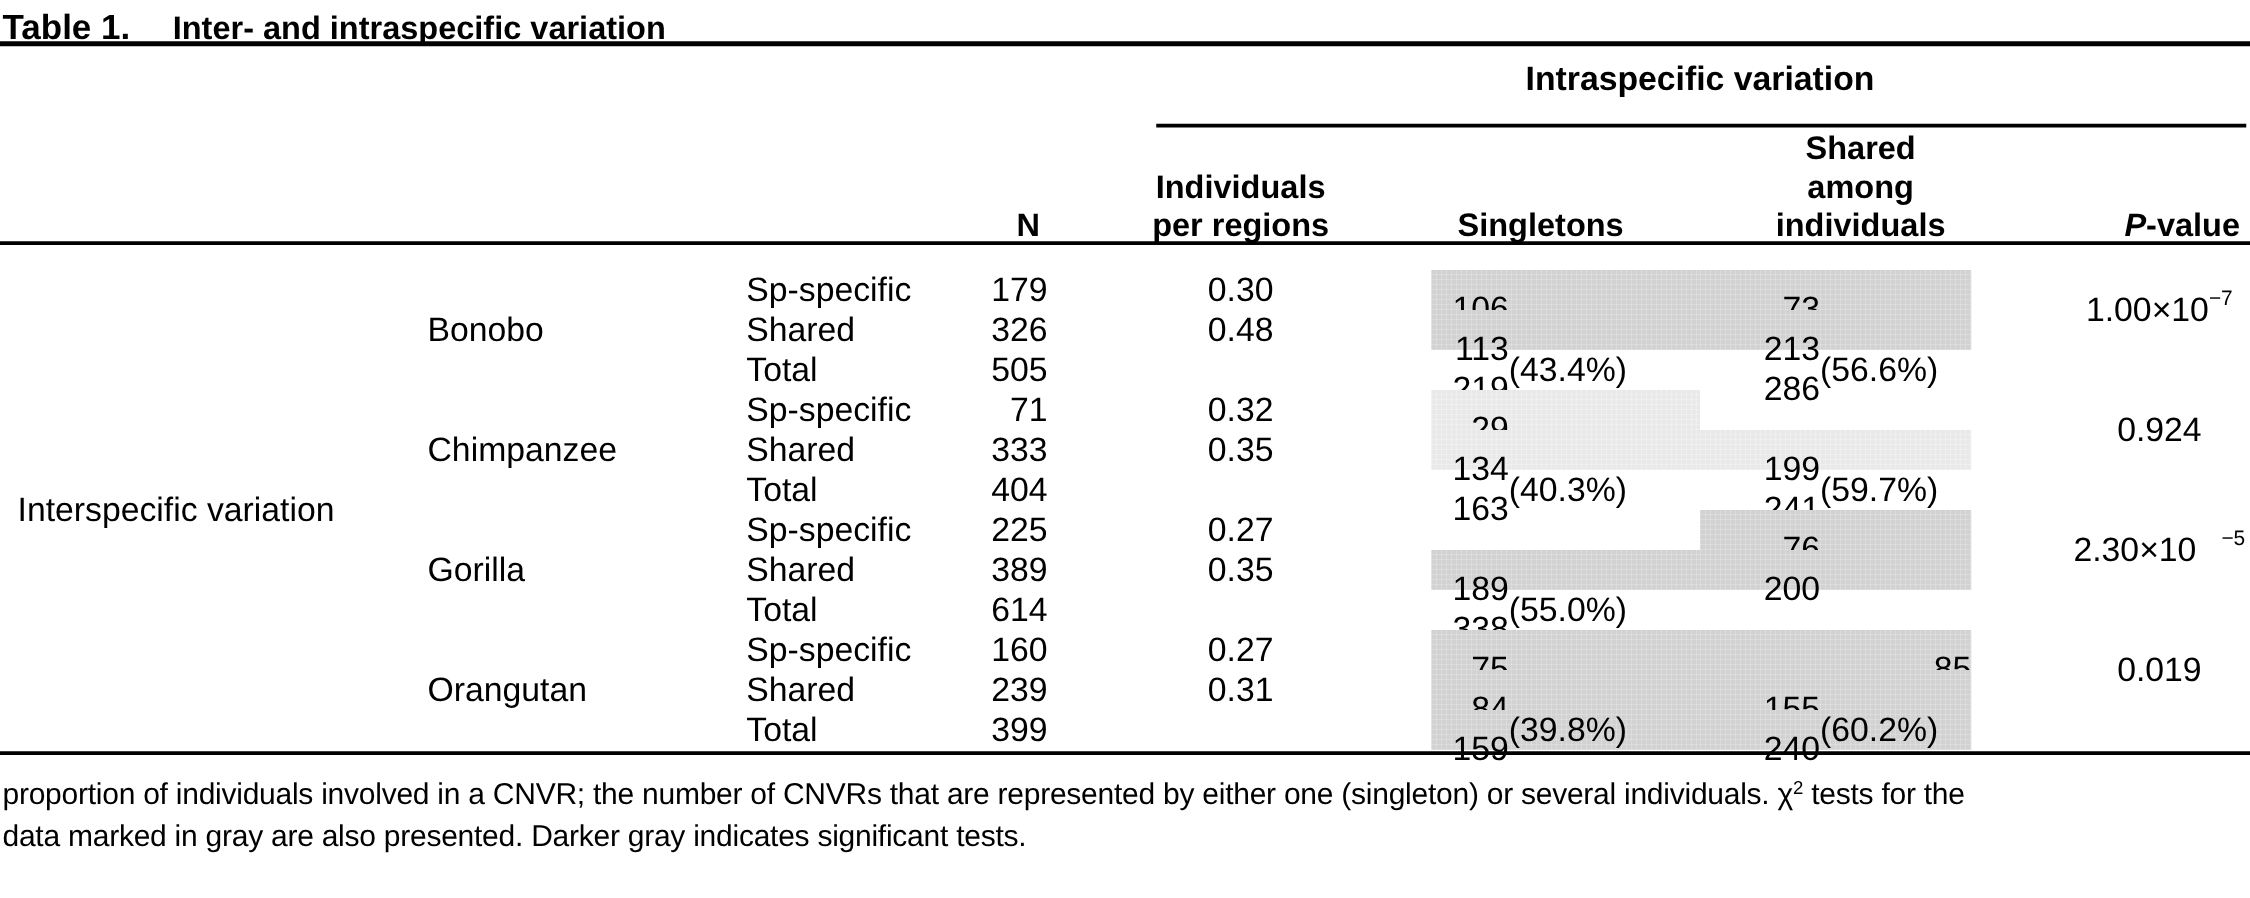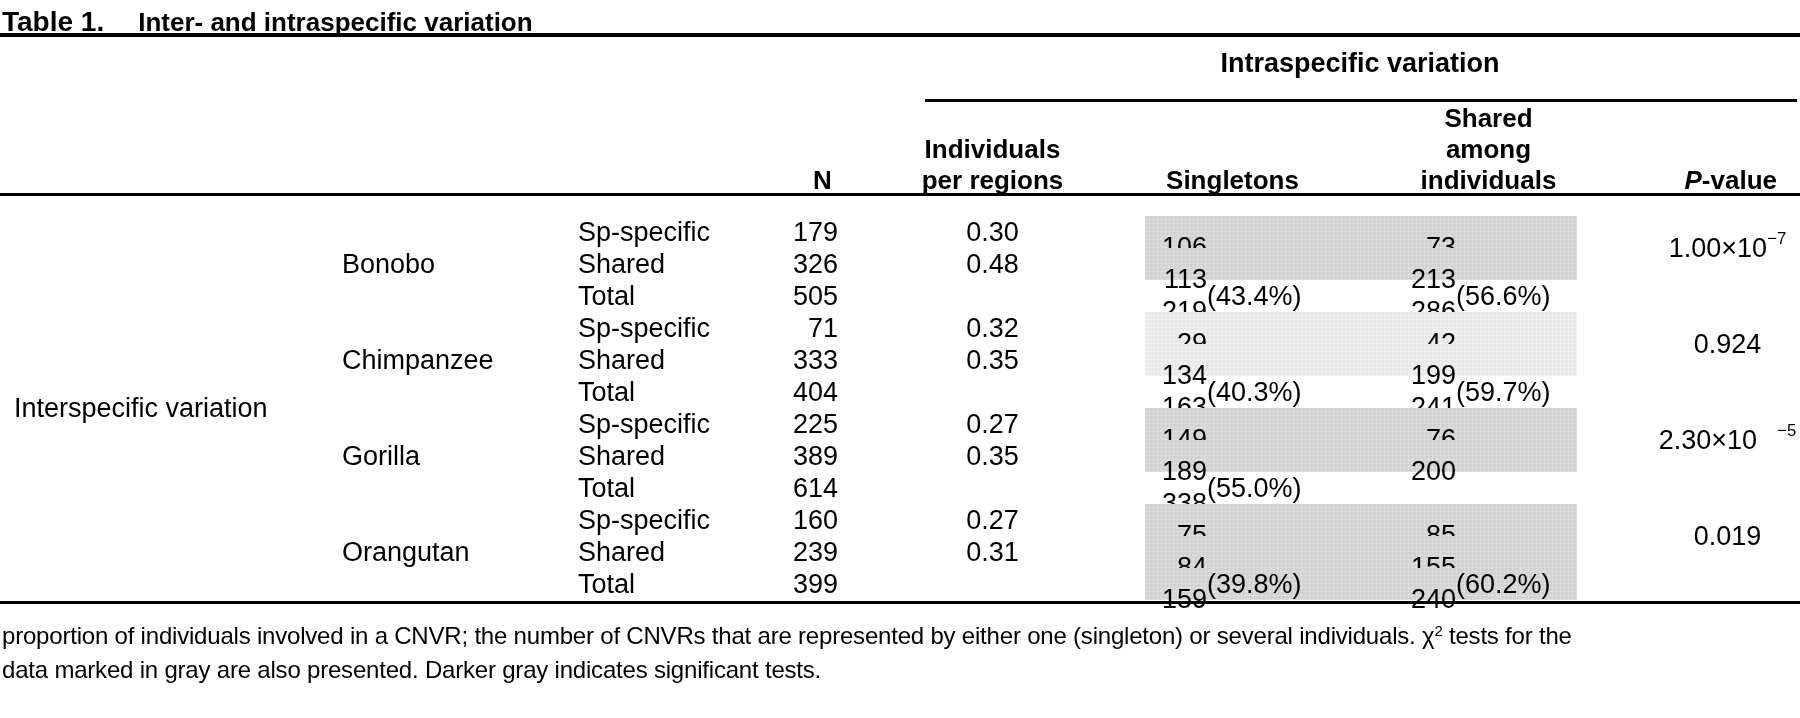--- a/index.html
+++ b/index.html
@@ -27,36 +27,36 @@
     display:grid;
     grid-template-columns:330px 240px 205px 95px 275px 215px 217px 223px;
     align-items:end;
     font-weight:bold;font-size:26px;line-height:31px;
   }
   .hdr-cell{padding-bottom:2px;}
   .h-n{grid-column:4;text-align:center;}
   .h-ipr{grid-column:5;text-align:center;padding-right:30px;}
   .h-sing{grid-column:6;text-align:center;padding-right:40px;}
   .h-shared{grid-column:7;text-align:center;padding-left:40px;}
-  .h-pval{grid-column:8;text-align:right;padding-right:23px;}
+  .h-pval{grid-column:8;text-align:right;padding-right:8px;}
   .it{font-style:italic;}
   .rule-mid{position:absolute;top:193px;left:0;width:1800px;height:3px;background:#000;}
   
   .data-grid{
     position:absolute;top:196px;left:0;width:1800px;
     display:grid;
     grid-template-columns:330px 240px 205px 95px 275px 215px 217px 223px;
     grid-auto-rows:32px;
     padding-top:20px;
     font-size:27px;
   }
   .cell{display:flex;align-items:center;}
   .c-group{grid-column:1;grid-row:1 / span 12;padding-left:14px;}
   .c-species{grid-column:2;padding-left:12px;}
-  .c-cat{grid-column:3;padding-left:8px;}
+  .c-cat{grid-column:3;padding-left:8px;margin-left:19px;}
   .c-n{grid-column:4;justify-content:flex-end;padding-right:32px;}
   .c-ipr{grid-column:5;justify-content:center;padding-right:30px;}
   .c-sing{grid-column:6;padding-left:6px;}
   .c-shared{grid-column:7;padding-left:40px;}
   .c-pval{grid-column:8;justify-content:center;padding-left:78px;}
   .num3{display:inline-block;width:56px;text-align:right;margin-top:31px;}
   .shade-dark{
     background-color:#d2d2d2;
     background-image:
       repeating-linear-gradient(0deg, rgba(255,255,255,0.20) 0 1px, rgba(0,0,0,0) 1px 4px),
@@ -142,23 +142,20 @@
         <span>1.00×10</span>
         <sup class="exp">−7</sup>
       </div>
       <div class="cell c-species" style="grid-row: 4 / span 3;">Chimpanzee</div>
       <div class="cell c-cat" style="grid-row: 4;">Sp-specific</div>
       <div class="cell c-n" style="grid-row: 4;">71</div>
       <div class="cell c-ipr" style="grid-row: 4;">0.32</div>
       <div class="cell c-sing shade-light" style="grid-row: 4;">
         <span class="num3">29</span>
       </div>
-      <div class="cell c-shared shade-light" style="grid-row: 4;">
-        <span class="num3">42</span>
-      </div>
       <div class="cell c-cat" style="grid-row: 5;">Shared</div>
       <div class="cell c-n" style="grid-row: 5;">333</div>
       <div class="cell c-ipr" style="grid-row: 5;">0.35</div>
       <div class="cell c-sing shade-light" style="grid-row: 5;">
         <span class="num3">134</span>
       </div>
       <div class="cell c-shared shade-light" style="grid-row: 5;">
         <span class="num3">199</span>
       </div>
       <div class="cell c-cat" style="grid-row: 6;">Total</div>
@@ -171,23 +168,20 @@
         <span class="num3">241</span>
         <span> (59.7%)</span>
       </div>
       <div class="cell c-pval" style="grid-row: 4 / span 2;">
         <span>0.924</span>
       </div>
       <div class="cell c-species" style="grid-row: 7 / span 3;">Gorilla</div>
       <div class="cell c-cat" style="grid-row: 7;">Sp-specific</div>
       <div class="cell c-n" style="grid-row: 7;">225</div>
       <div class="cell c-ipr" style="grid-row: 7;">0.27</div>
-      <div class="cell c-sing shade-dark" style="grid-row: 7;">
-        <span class="num3">149</span>
-      </div>
       <div class="cell c-shared shade-dark" style="grid-row: 7;">
         <span class="num3">76</span>
       </div>
       <div class="cell c-cat" style="grid-row: 8;">Shared</div>
       <div class="cell c-n" style="grid-row: 8;">389</div>
       <div class="cell c-ipr" style="grid-row: 8;">0.35</div>
       <div class="cell c-sing shade-dark" style="grid-row: 8;">
         <span class="num3">189</span>
       </div>
       <div class="cell c-shared shade-dark" style="grid-row: 8;">
@@ -207,21 +201,21 @@
         <span>2.30×10</span>
         <sup class="exp">−5</sup>
       </div>
       <div class="cell c-species" style="grid-row: 10 / span 3;">Orangutan</div>
       <div class="cell c-cat" style="grid-row: 10;">Sp-specific</div>
       <div class="cell c-n" style="grid-row: 10;">160</div>
       <div class="cell c-ipr" style="grid-row: 10;">0.27</div>
       <div class="cell c-sing shade-dark" style="grid-row: 10;">
         <span class="num3">75</span>
       </div>
-      <div class="cell c-shared shade-dark" style="grid-row: 10;">
+      <div class="cell c-shared shade-dark" style="grid-row: 10; justify-content: flex-end;">
         <span class="num3">85</span>
       </div>
       <div class="cell c-cat" style="grid-row: 11;">Shared</div>
       <div class="cell c-n" style="grid-row: 11;">239</div>
       <div class="cell c-ipr" style="grid-row: 11;">0.31</div>
       <div class="cell c-sing shade-dark" style="grid-row: 11;">
         <span class="num3">84</span>
       </div>
       <div class="cell c-shared shade-dark" style="grid-row: 11;">
         <span class="num3">155</span>

